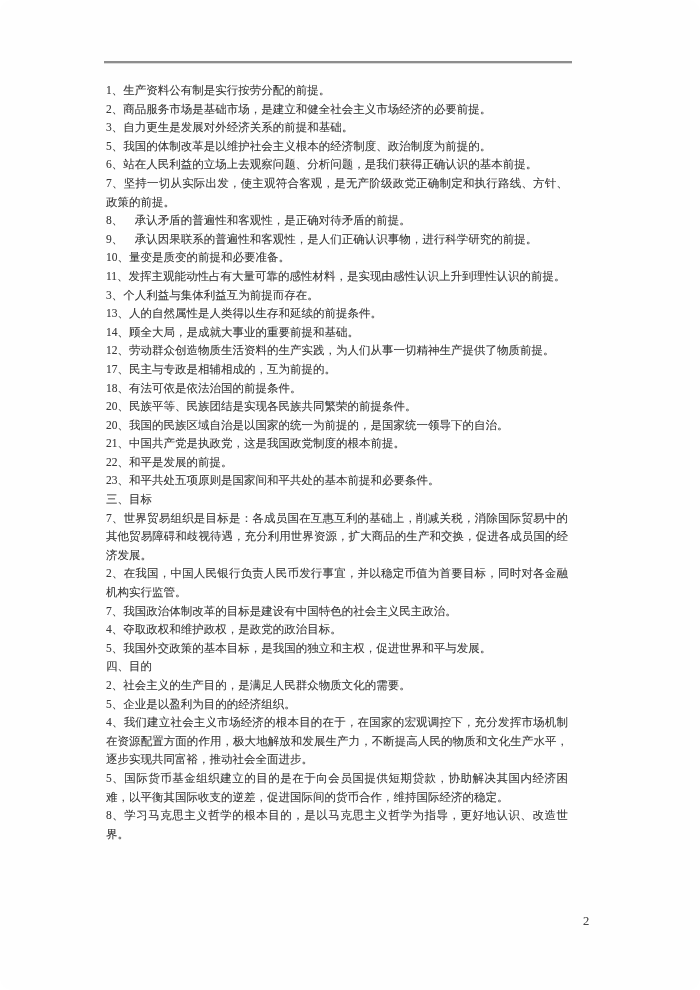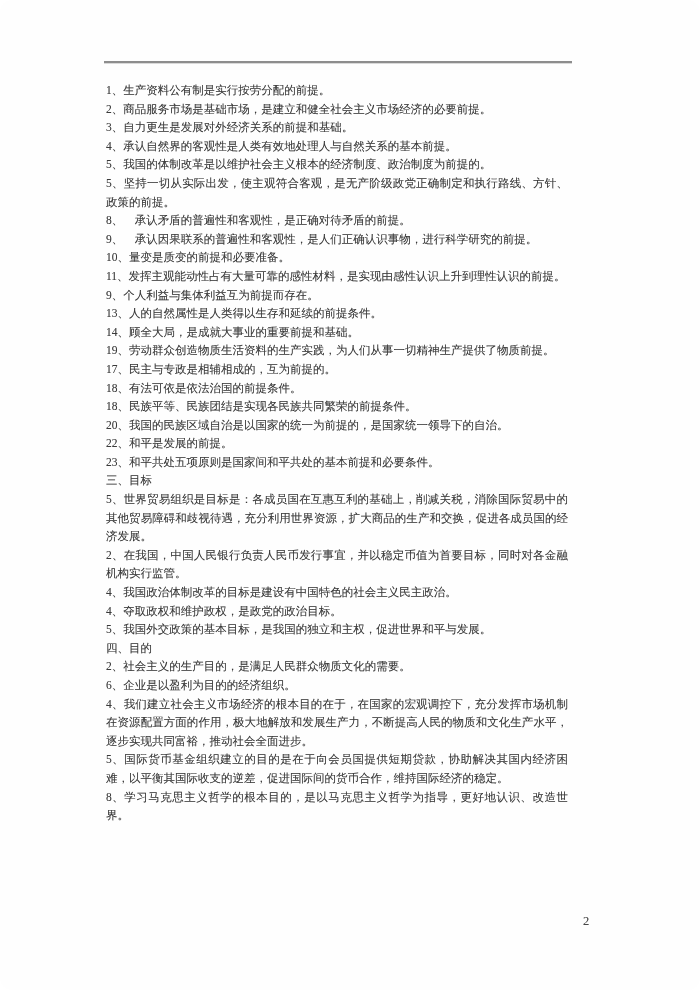--- a/index.html
+++ b/index.html
@@ -44,44 +44,45 @@
 </style>
 </head>
 <body>
 
 <div class="page">
   <div class="header-rule"></div>
   <main class="content">
       <p>1、生产资料公有制是实行按劳分配的前提。</p>
       <p>2、商品服务市场是基础市场，是建立和健全社会主义市场经济的必要前提。</p>
       <p>3、自力更生是发展对外经济关系的前提和基础。</p>
-      <p>4、承认自然界的客观性是人类有效地处理人与自然关系的基本前提。</p>
       <p>5、我国的体制改革是以维护社会主义根本的经济制度、政治制度为前提的。</p>
-      <p>5、坚持一切从实际出发，使主观符合客观，是无产阶级政党正确制定和执行路线、方针、政策的前提。</p>
+      <p>6、站在人民利益的立场上去观察问题、分析问题，是我们获得正确认识的基本前提。</p>
+      <p>7、坚持一切从实际出发，使主观符合客观，是无产阶级政党正确制定和执行路线、方针、政策的前提。</p>
       <p>8、　承认矛盾的普遍性和客观性，是正确对待矛盾的前提。</p>
       <p>9、　承认因果联系的普遍性和客观性，是人们正确认识事物，进行科学研究的前提。</p>
       <p>10、量变是质变的前提和必要准备。</p>
       <p>11、发挥主观能动性占有大量可靠的感性材料，是实现由感性认识上升到理性认识的前提。</p>
-      <p>9、个人利益与集体利益互为前提而存在。</p>
+      <p>3、个人利益与集体利益互为前提而存在。</p>
       <p>13、人的自然属性是人类得以生存和延续的前提条件。</p>
       <p>14、顾全大局，是成就大事业的重要前提和基础。</p>
-      <p>19、劳动群众创造物质生活资料的生产实践，为人们从事一切精神生产提供了物质前提。</p>
+      <p>12、劳动群众创造物质生活资料的生产实践，为人们从事一切精神生产提供了物质前提。</p>
       <p>17、民主与专政是相辅相成的，互为前提的。</p>
       <p>18、有法可依是依法治国的前提条件。</p>
-      <p>18、民族平等、民族团结是实现各民族共同繁荣的前提条件。</p>
+      <p>20、民族平等、民族团结是实现各民族共同繁荣的前提条件。</p>
       <p>20、我国的民族区域自治是以国家的统一为前提的，是国家统一领导下的自治。</p>
+      <p>21、中国共产党是执政党，这是我国政党制度的根本前提。</p>
       <p>22、和平是发展的前提。</p>
       <p>23、和平共处五项原则是国家间和平共处的基本前提和必要条件。</p>
       <p>三、目标</p>
-      <p>5、世界贸易组织是目标是：各成员国在互惠互利的基础上，削减关税，消除国际贸易中的其他贸易障碍和歧视待遇，充分利用世界资源，扩大商品的生产和交换，促进各成员国的经济发展。</p>
+      <p>7、世界贸易组织是目标是：各成员国在互惠互利的基础上，削减关税，消除国际贸易中的其他贸易障碍和歧视待遇，充分利用世界资源，扩大商品的生产和交换，促进各成员国的经济发展。</p>
       <p>2、在我国，中国人民银行负责人民币发行事宜，并以稳定币值为首要目标，同时对各金融机构实行监管。</p>
-      <p>4、我国政治体制改革的目标是建设有中国特色的社会主义民主政治。</p>
+      <p>7、我国政治体制改革的目标是建设有中国特色的社会主义民主政治。</p>
       <p>4、夺取政权和维护政权，是政党的政治目标。</p>
       <p>5、我国外交政策的基本目标，是我国的独立和主权，促进世界和平与发展。</p>
       <p>四、目的</p>
       <p>2、社会主义的生产目的，是满足人民群众物质文化的需要。</p>
-      <p>6、企业是以盈利为目的的经济组织。</p>
+      <p>5、企业是以盈利为目的的经济组织。</p>
       <p>4、我们建立社会主义市场经济的根本目的在于，在国家的宏观调控下，充分发挥市场机制在资源配置方面的作用，极大地解放和发展生产力，不断提高人民的物质和文化生产水平，逐步实现共同富裕，推动社会全面进步。</p>
       <p>5、国际货币基金组织建立的目的是在于向会员国提供短期贷款，协助解决其国内经济困难，以平衡其国际收支的逆差，促进国际间的货币合作，维持国际经济的稳定。</p>
       <p>8、学习马克思主义哲学的根本目的，是以马克思主义哲学为指导，更好地认识、改造世界。</p>
     </main>
   <div class="page-number">2</div>
 </div>
 
 </body></html>

